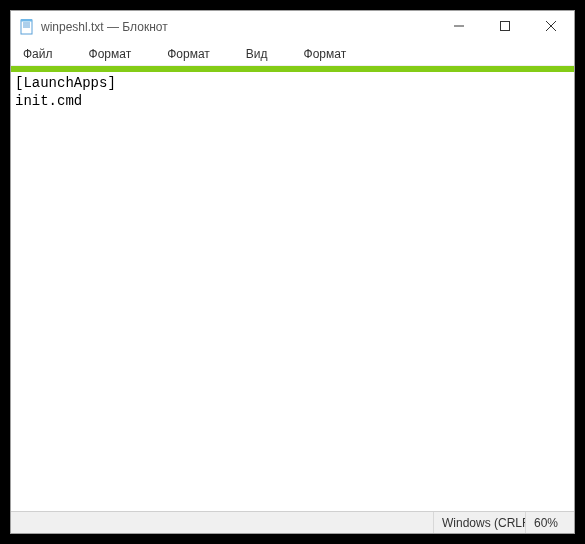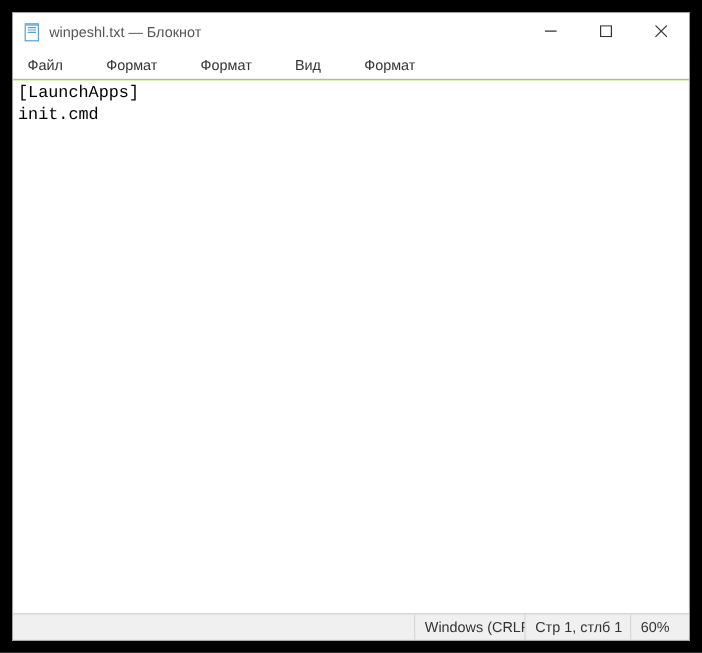--- a/index.html
+++ b/index.html
@@ -50,21 +50,21 @@
   }
   .menuitem {
     padding: 2px 8px;
     color: #333;
     font-size: 12px;
     cursor: default;
   }
   .editor {
     flex: 1;
     position: relative;
-    border-top: 1px solid #84cc16;
+    border-top: 6px solid #84cc16;
     overflow: hidden;
   }
   .textarea {
     width: 100%;
     height: 100%;
     border: none;
     outline: none;
     resize: none;
     font-family: Consolas, "Courier New", monospace;
     font-size: 14px;
@@ -143,17 +143,16 @@
   </div>
 
   <div class="editor">
     <textarea class="textarea" spellcheck="false" wrap="off" style="">[LaunchApps]
 init.cmd</textarea>
   </div>
 
   <div class="statusbar">
     <div class="spacer"></div>
     <div class="statuscell encoding">Windows (CRLF)</div>
-    <div class="statuscell caret">Стр 1, стлб 1</div>
     <div class="statuscell zoom">60%</div>
   </div>
 
 </div>
 
 </body></html>

